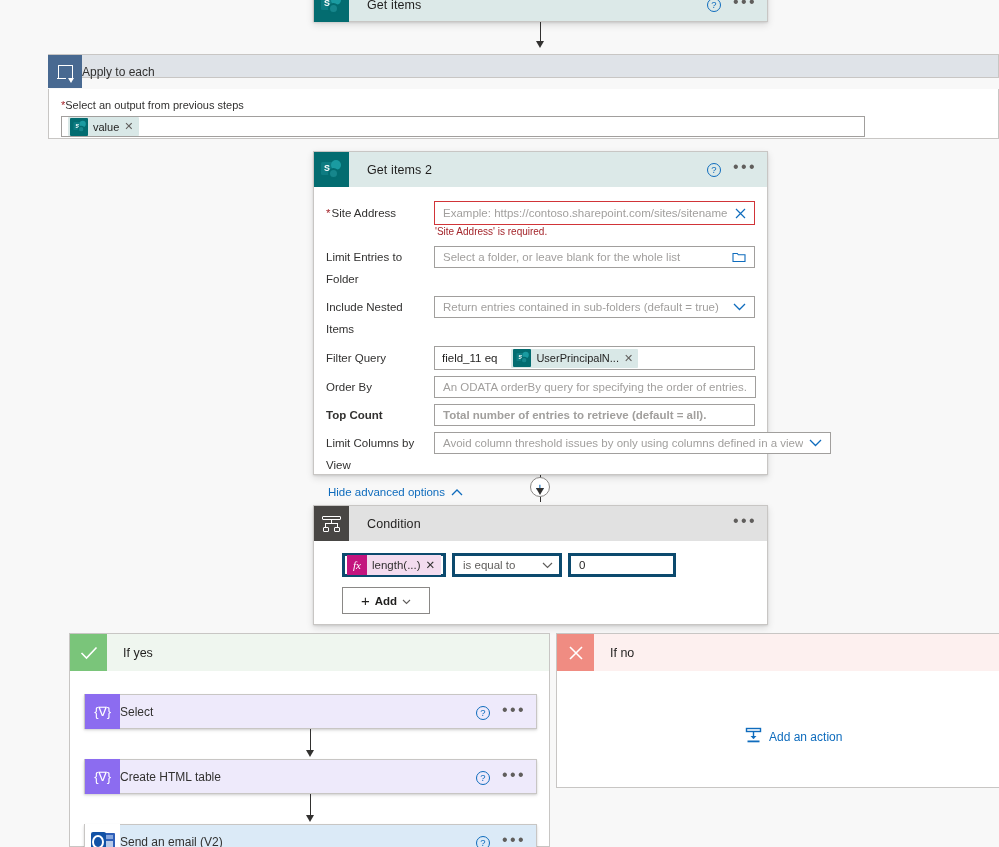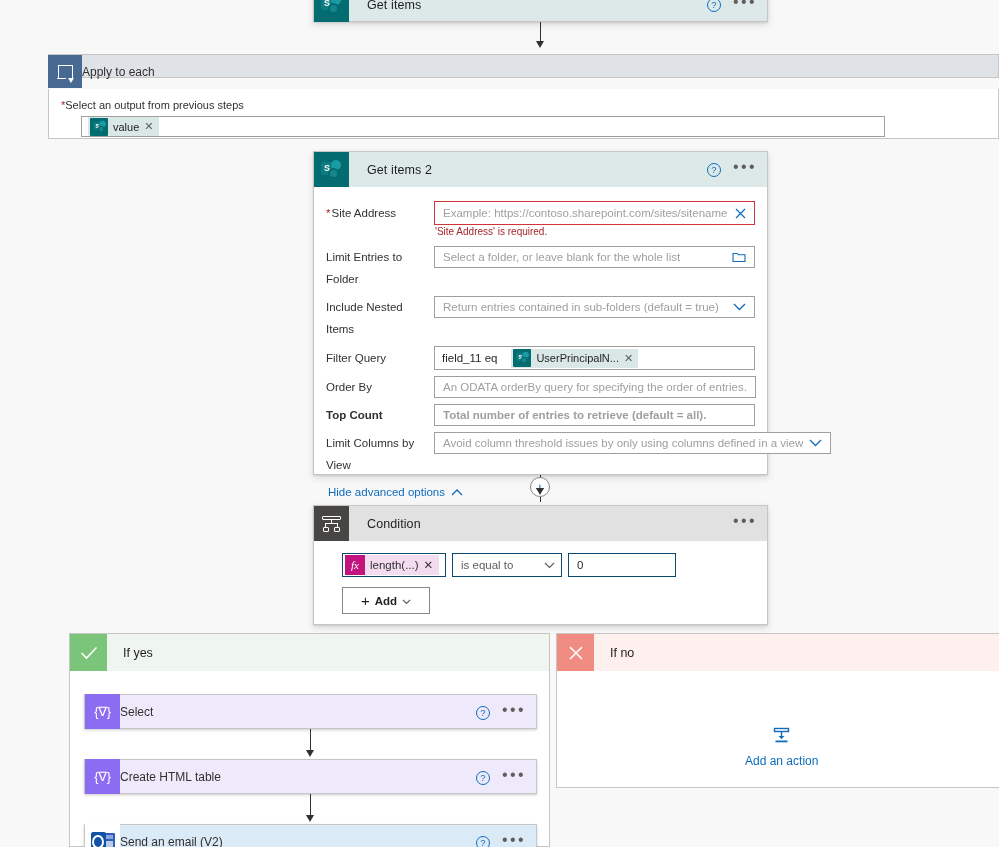--- a/index.html
+++ b/index.html
@@ -190,21 +190,21 @@
   .fld.filled { color: #201f1e; gap: 14px; padding-left: 7px; }
 
   .adv-link {
     color: #0f6cbd; font-size: 11.5px; margin: 10px 0 2px 2px;
     display: inline-flex; align-items: center; gap: 6px; cursor: pointer;
   }
 
   
   .cond-row { display: flex; align-items: center; gap: 6px; margin: 12px 0 0 28px; }
   .cond-cell {
-    height: 24px; border: 1px solid #0c4a6e; background: #fff;
+    height: 24px; border: 3px solid #0c4a6e; background: #fff;
     display: flex; align-items: center; font-size: 11.5px;
   }
   .cond-left { width: 104px; padding: 0; }
   .fx-chip {
     display: flex; align-items: center; height: 20px;
     background: #f3dcef; margin: 0 2px; padding-right: 6px; gap: 5px;
   }
   .fx-badge {
     width: 20px; height: 20px; background: #c3147e; color: #fff;
     display: flex; align-items: center; justify-content: center;
@@ -306,21 +306,21 @@
       </div>
       <span class="hdr-title">Apply to each</span>
     </div>
   </div>
 
   <div class="loop-body" style="top:89px; height:50px;">
     <div style="padding:10px 16px 0 12px;">
       <div class="loop-sel-label">
         <span class="req">*</span><span>Select an output from previous steps</span>
       </div>
-      <div class="sel-box" style="margin-top:5px; width:804px;margin-left:20px;">
+      <div class="sel-box" style="margin-top:5px; width:804px;">
         <div class="token">
           <span class="sp-tile-sm">
             <span class="sp-glyph sp-glyph-sm">
                 <span class="s-box">S</span>
                 <span class="c1"></span>
                 <span class="c2"></span>
               </span>
           </span>
           <span>value</span>
           <span class="tx">✕</span>
@@ -579,21 +579,21 @@
     <div class="branch-hdr no-hdr">
       <div class="b-ic no-ic">
         <svg width="16" height="16" viewBox="0 0 16 16">
             <path d="M2 2 L14 14 M14 2 L2 14" stroke="#fff" stroke-width="1.6" fill="none"></path>
           </svg>
       </div>
       <span class="b-lb">If no</span>
     </div>
   </div>
 
-  <div class="add-action" style="left:745px; top:727px;flex-direction:column;">
+  <div class="add-action" style="left:745px; top:727px;">
     <span>
       <svg width="17" height="17" viewBox="0 0 17 17">
         <rect x="1.5" y="1.5" width="14" height="3" fill="none" stroke="#0f6cbd" stroke-width="1.4"></rect>
         <path d="M8.5 4.5 L8.5 11.5" stroke="#0f6cbd" stroke-width="1.4"></path>
         <path d="M5.5 9 L8.5 12 L11.5 9" fill="#0f6cbd"></path>
         <rect x="2.5" y="13.5" width="12" height="1.8" fill="#0f6cbd"></rect>
       </svg>
     </span>
     <span>Add an action</span>
   </div>

